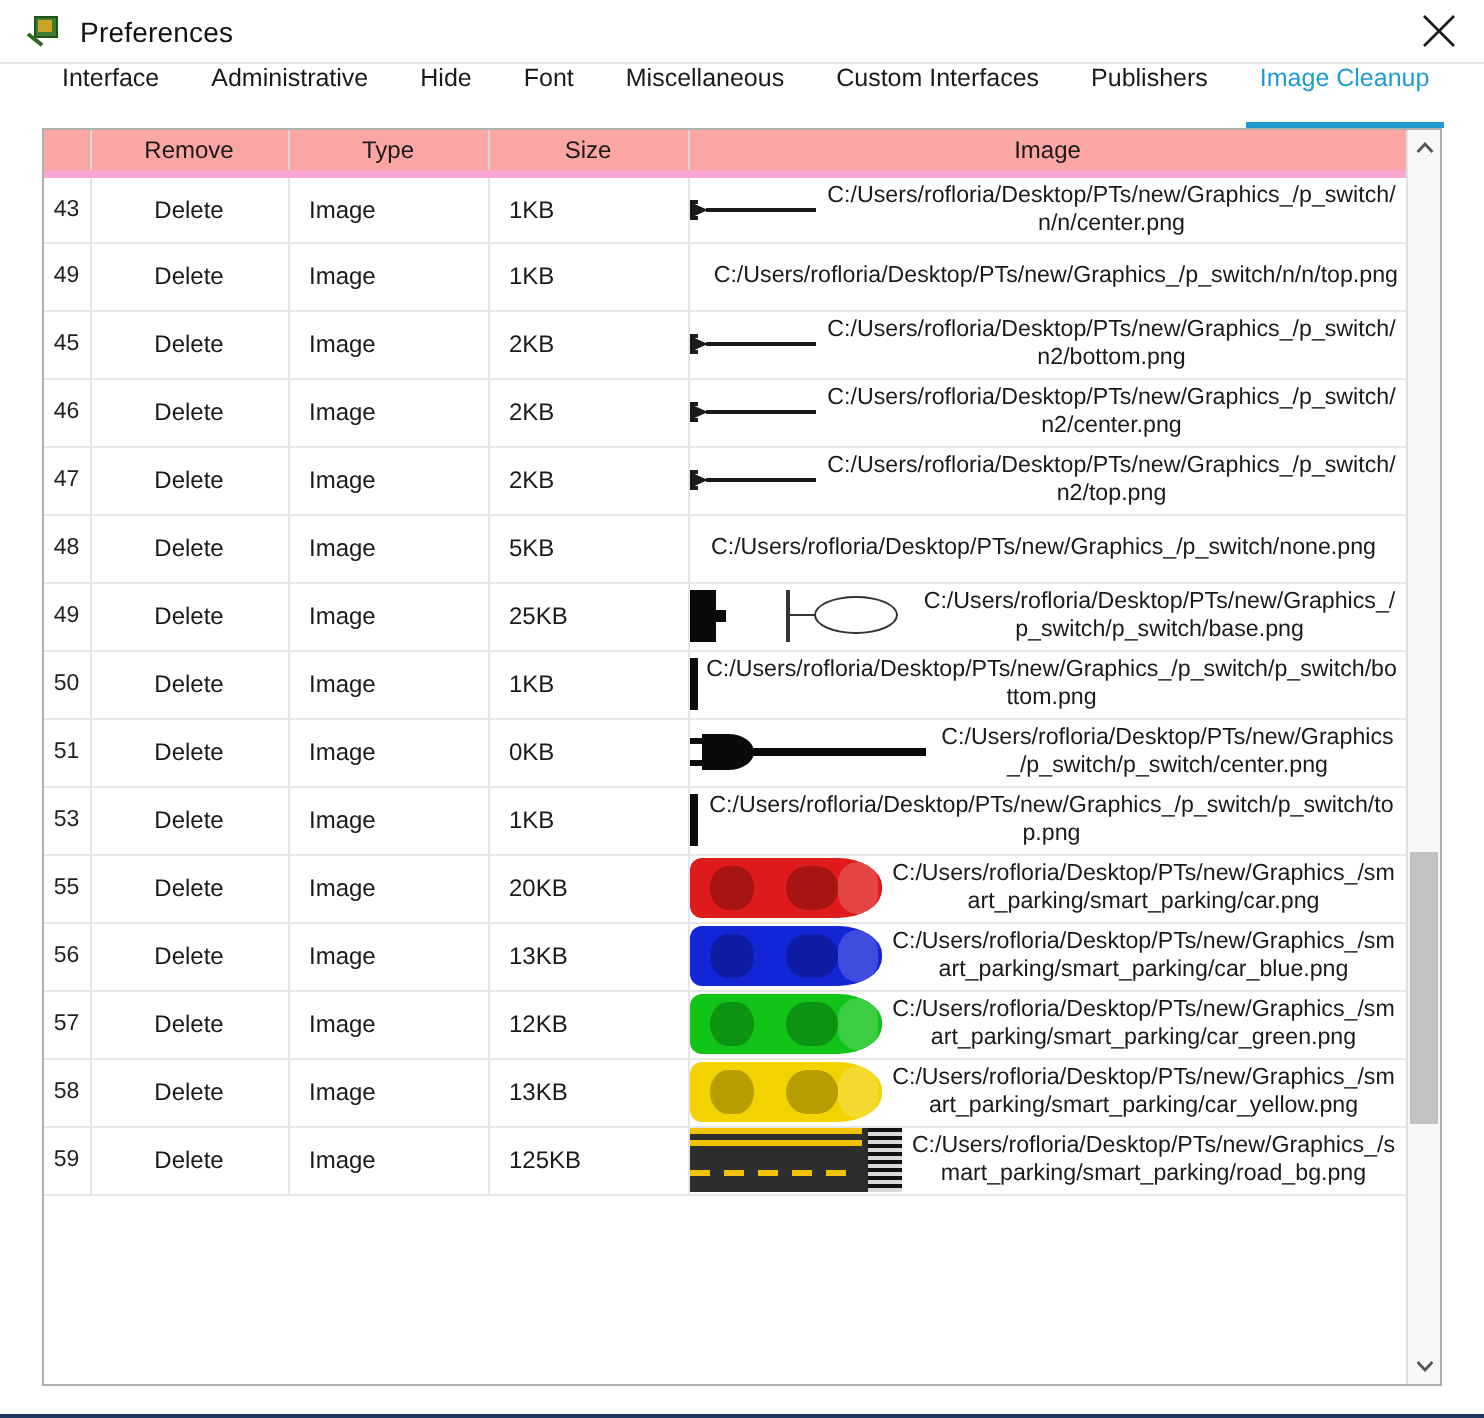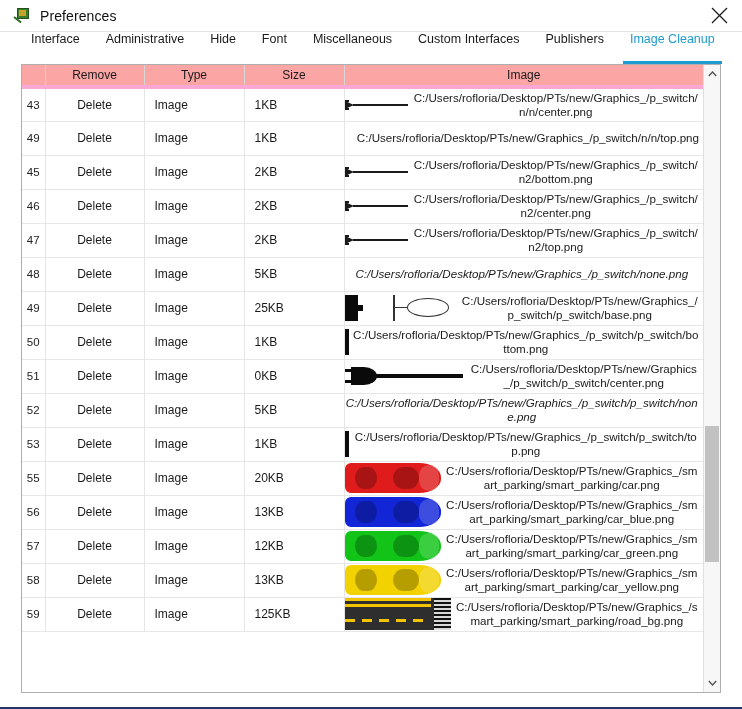--- a/index.html
+++ b/index.html
@@ -171,21 +171,21 @@
     overflow: hidden;
   }
   .path {
     font-size: 11.6px;
     line-height: 14px;
     color: #1a1a1a;
     text-align: center;
     word-break: break-all;
     padding-left: 4px;
   }
-  .path.center { text-align: center; width: 100%; padding-left: 0; font-style: italic; }
+  .path.center { text-align: center; width: 100%; padding-left: 0; }
   
   #vscroll {
     width: 17px; min-width: 17px;
     background: #f7f7f7;
     border-left: 1px solid #e0e0e0;
     display: flex; flex-direction: column;
     position: relative;
   }
   .sb-arrow {
     height: 18px; min-height: 18px;
@@ -493,32 +493,20 @@
                       <span class="pin-b"></span>
                       <span class="head"></span>
                       <span class="wire"></span>
                     </div>
                   </div>
                   <div class="path">C:/Users/rofloria/Desktop/PTs/new/Graphics_/p_switch/p_switch/center.png</div>
                 </div>
               </td>
             </tr>
             <tr>
-              <td class="idx">52</td>
-              <td class="rem">Delete</td>
-              <td class="type">Image</td>
-              <td class="size">5KB</td>
-              <td class="img">
-                <div class="img-cell">
-                  <div class="thumb"></div>
-                  <div class="path center">C:/Users/rofloria/Desktop/PTs/new/Graphics_/p_switch/p_switch/none.png</div>
-                </div>
-              </td>
-            </tr>
-            <tr>
               <td class="idx">53</td>
               <td class="rem">Delete</td>
               <td class="type">Image</td>
               <td class="size">1KB</td>
               <td class="img">
                 <div class="img-cell">
                   <div class="thumb">
                     <div class="bar-v"></div>
                   </div>
                   <div class="path">C:/Users/rofloria/Desktop/PTs/new/Graphics_/p_switch/p_switch/top.png</div>

